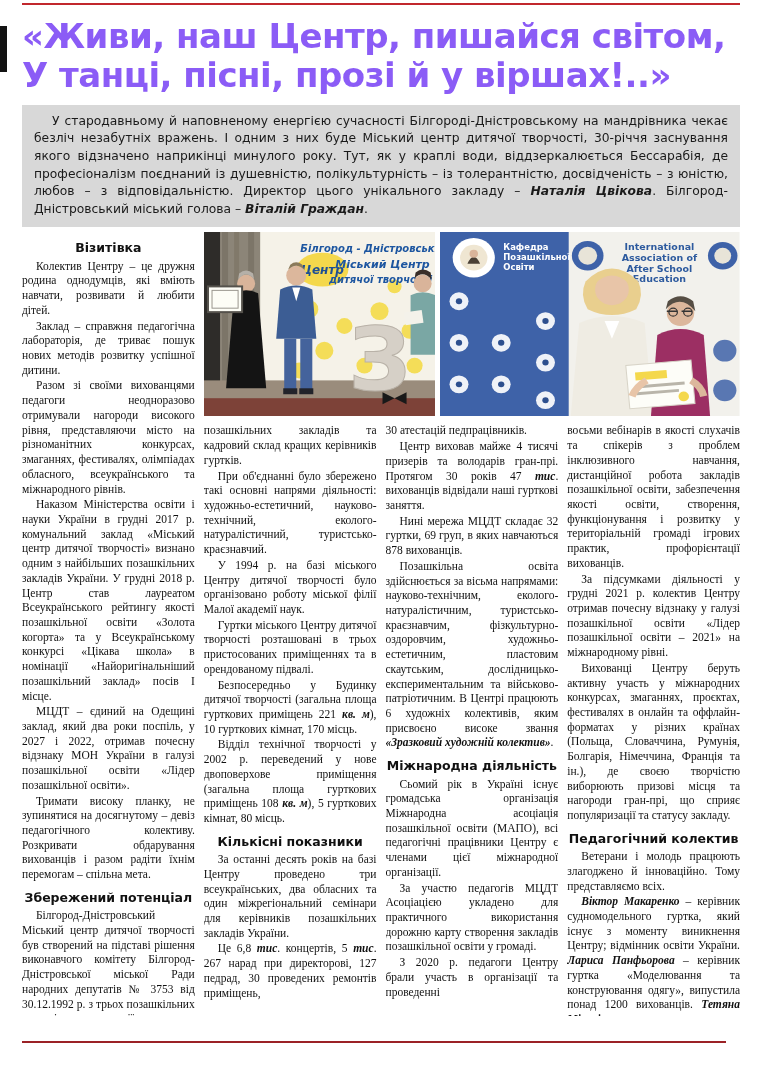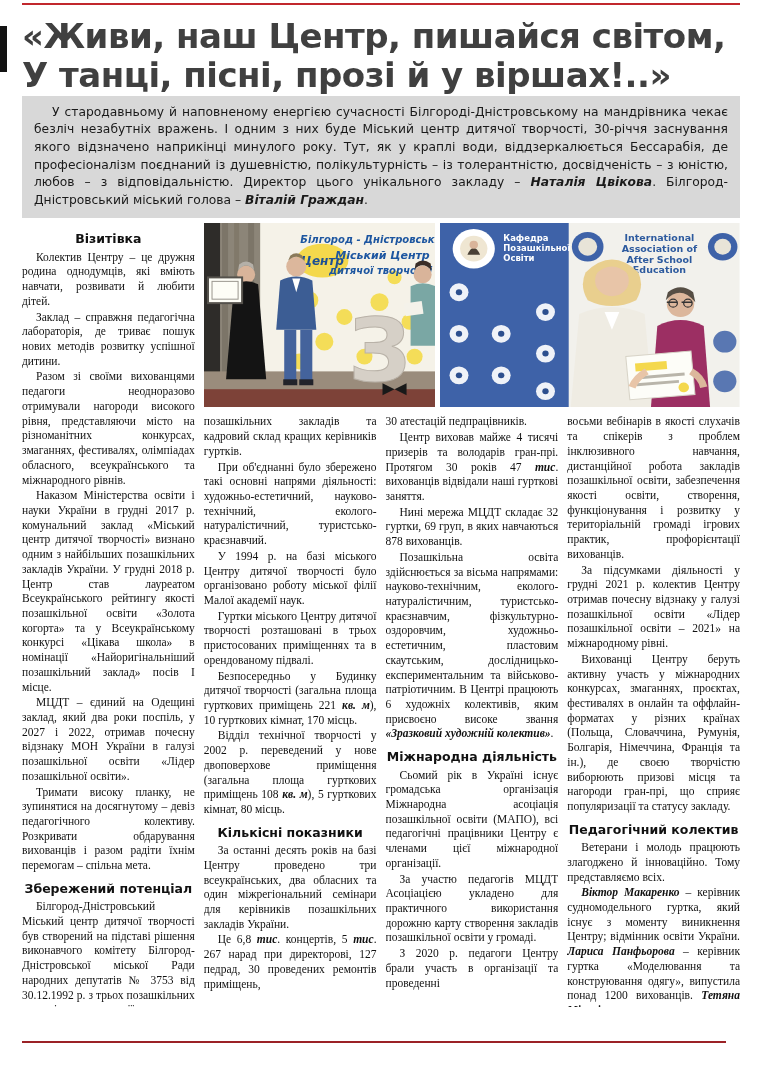--- a/index.html
+++ b/index.html
@@ -17,24 +17,24 @@
   .issue{font-family:"Liberation Serif",serif;font-style:italic;font-weight:700;
          font-size:11px;color:#b21e28;letter-spacing:.3px;}
   .sect{flex:1;text-align:center;font-family:"DejaVu Sans",sans-serif;
         font-weight:800;font-style:italic;font-size:22px;padding-top:10px;}
   .pageno{width:150px;text-align:right;font-family:"DejaVu Sans",sans-serif;
           font-weight:800;font-size:25px;padding-top:8px;}
   .rule{height:2px;background:#c1272d;margin-top:3px;}
 
   
   .headline{margin-top:12px;font-family:"DejaVu Sans",sans-serif;font-weight:800;
-            font-size:34px;line-height:1.16;color:#404040;letter-spacing:-.5px;}
-
-  
-  .lede{background:#d8d8d8;padding:8px 12px 9px 12px;
+            font-size:34px;line-height:1.16;color:#8b5cf6;letter-spacing:-.5px;}
+
+  
+  .lede{margin-top:9px;background:#d8d8d8;padding:8px 12px 9px 12px;
         font-family:"DejaVu Sans",sans-serif;font-size:12.3px;line-height:1.43;
         text-align:justify;color:#1a1a1a;}
   .lede .ind{display:inline-block;width:18px;}
   .bi{font-weight:700;font-style:italic;}
 
   
   .article{margin-top:5px;display:grid;grid-template-columns:repeat(4,1fr);
            grid-template-rows:186px auto;column-gap:9px;row-gap:5px;
            height:784px;overflow:hidden;}
   .col{overflow:hidden;font-size:11.5px;line-height:1.28;text-align:justify;}

